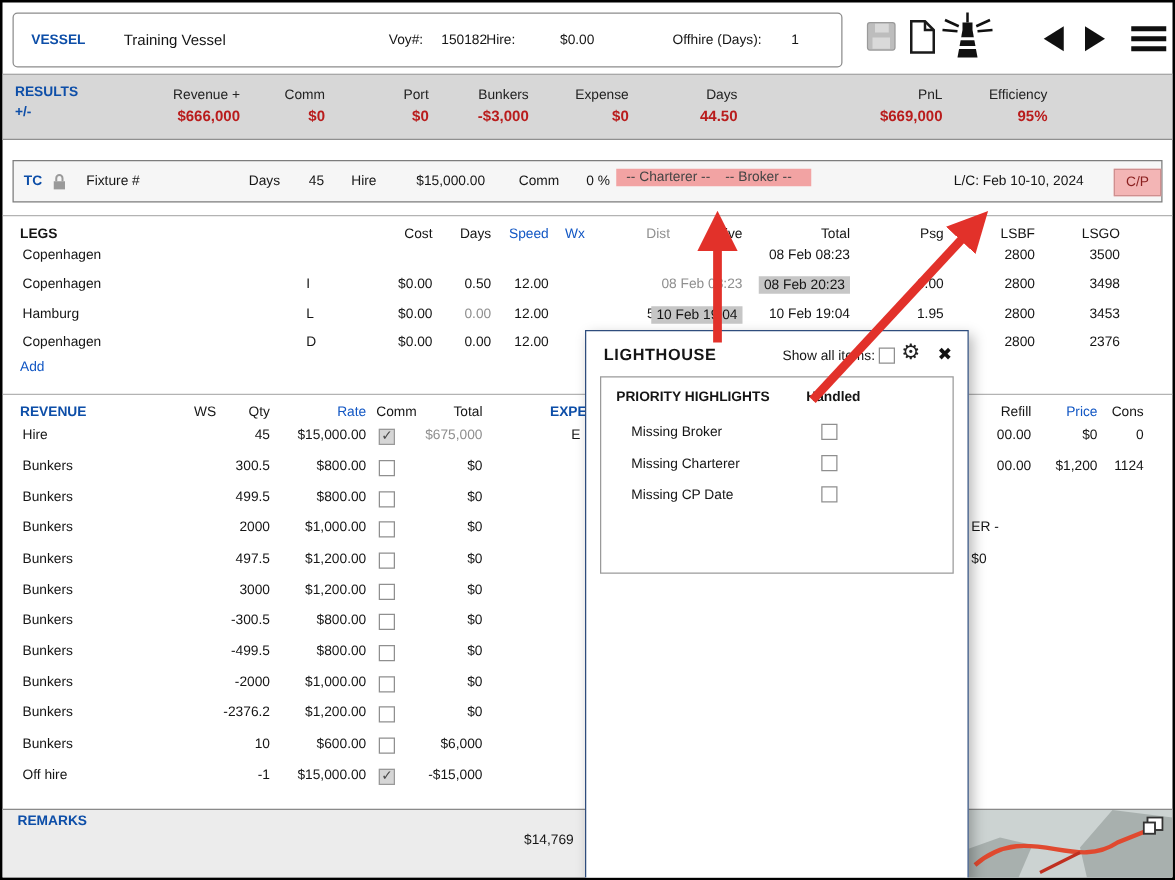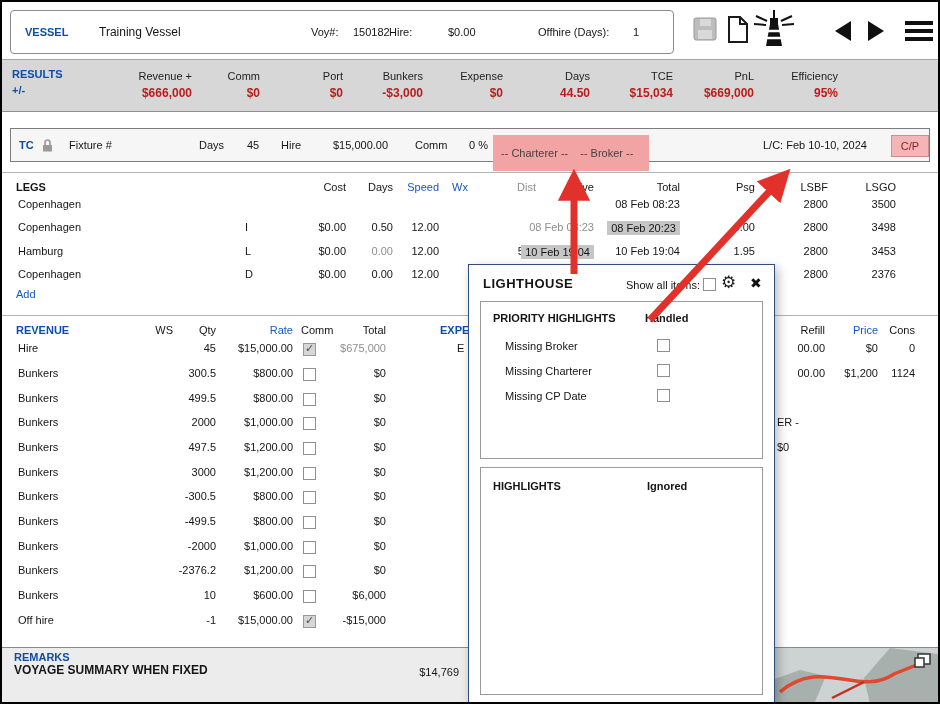--- a/index.html
+++ b/index.html
@@ -99,24 +99,20 @@
       <div class="v">-$3,000</div>
     </div>
   <div class="rescol" style="left:411px">
       <div class="h">Expense</div>
       <div class="v">$0</div>
     </div>
   <div class="rescol" style="left:498px">
       <div class="h">Days</div>
       <div class="v">44.50</div>
     </div>
-  <div class="rescol" style="left:581px">
-      <div class="h">TCE</div>
-      <div class="v">$15,034</div>
-    </div>
   <div class="rescol" style="left:662px">
       <div class="h">PnL</div>
       <div class="v">$669,000</div>
     </div>
   <div class="rescol" style="left:746px">
       <div class="h">Efficiency</div>
       <div class="v">95%</div>
     </div>
 
   <div class="abs" style="left:8px;top:126px;width:920px;height:34px;border:1px solid #7d7d7d;background:#f6f6f6;box-sizing:border-box">
@@ -127,21 +123,21 @@
           <rect x="2" y="7" width="9" height="6.5" fill="#9a9a9a"></rect>
         </svg>
     </span>
     <span class="abs" style="left:58px;top:10px">Fixture #</span>
     <span class="abs" style="left:188px;top:10px">Days</span>
     <span class="abs" style="left:236px;top:10px">45</span>
     <span class="abs" style="left:270px;top:10px">Hire</span>
     <span class="abs" style="left:322px;top:10px">$15,000.00</span>
     <span class="abs" style="left:404px;top:10px">Comm</span>
     <span class="abs" style="left:458px;top:10px">0 %</span>
-    <div class="abs pinkbox" style="left:482px;top:6px;width:156px;height:36px">
+    <div class="abs pinkbox" style="left:482px;top:6px;width:156px;height:14px">
       <span>-- Charterer --</span>
       <span>-- Broker --</span>
     </div>
     <span class="abs" style="left:752px;top:10px">L/C: Feb 10-10, 2024</span>
     <div class="abs cpbtn" style="left:880px;top:6px;width:38px;height:22px">C/P</div>
   </div>
 
   <div class="line" style="top:170px"></div>
   <span class="abs b" style="left:14px;top:179px">LEGS</span>
   <div class="row" style="top:179px">
@@ -302,21 +298,20 @@
   <div class="row" style="top:612px">
     <span class="abs" style="left:16px">Off hire</span>
     <span class="abs" style="right:722px">-1</span>
     <span class="abs" style="right:645px">$15,000.00</span>
     <span class="cb ck" style="left:301px;top:1px"></span>
     <span class="abs" style="right:552px">-$15,000</span>
   </div>
 
   <div class="abs" style="left:0;top:645px;width:936px;height:55px;background:#ececec;border-top:1px solid #8a8a8a;box-sizing:border-box"></div>
   <span class="abs b blue" style="left:12px;top:649px">REMARKS</span>
-  <span class="abs b" style="left:12px;top:661px;font-size:12px">VOYAGE SUMMARY WHEN FIXED</span>
   <span class="abs" style="right:479px;top:664px">$14,769</span>
 
   <div class="abs" style="left:770px;top:646px;width:166px;height:56px;overflow:hidden">
     <svg width="166" height="56">
       <rect width="166" height="56" fill="#ccd3d2"></rect>
       <polygon points="0,32 28,22 54,28 42,56 0,56" fill="#a8b0ae"></polygon>
       <polygon points="118,0 166,6 166,56 98,56 92,30" fill="#a8b0ae"></polygon>
       <path d="M8,44 C50,8 86,50 122,26 L152,14" fill="none" stroke="#e0492f" stroke-width="3.5"></path>
       <path d="M60,50 L92,34" fill="none" stroke="#c03020" stroke-width="2.5"></path>
     </svg>
@@ -339,24 +334,20 @@
       <span class="abs b" style="left:12px;top:10px">PRIORITY HIGHLIGHTS</span>
       <span class="abs b" style="left:164px;top:10px">Handled</span>
       <span class="abs" style="left:24px;top:38px">Missing Broker</span>
       <span class="cb" style="left:176px;top:37px"></span>
       <span class="abs" style="left:24px;top:63px">Missing Charterer</span>
       <span class="cb" style="left:176px;top:62px"></span>
       <span class="abs" style="left:24px;top:88px">Missing CP Date</span>
       <span class="cb" style="left:176px;top:87px"></span>
     </div>
 
-    <div class="dlgbox" style="left:11px;top:202px;width:283px;height:228px">
-      <span class="abs b" style="left:12px;top:12px">HIGHLIGHTS</span>
-      <span class="abs b" style="left:166px;top:12px">Ignored</span>
-    </div>
   </div>
 
   <svg class="abs" style="left:0;top:0;z-index:50;pointer-events:none" width="940" height="704">
     <defs>
       <marker id="ah" markerWidth="4.6" markerHeight="4.6" refX="2.4" refY="2.3" orient="auto">
         <path d="M0,0 L4.6,2.3 L0,4.6 Z" fill="#e2312a"></path>
       </marker>
     </defs>
     <line x1="572" y1="272" x2="572" y2="182" stroke="#e2312a" stroke-width="7" marker-end="url(#ah)"></line>
     <line x1="648" y1="318" x2="778" y2="178" stroke="#e2312a" stroke-width="7" marker-end="url(#ah)"></line>

